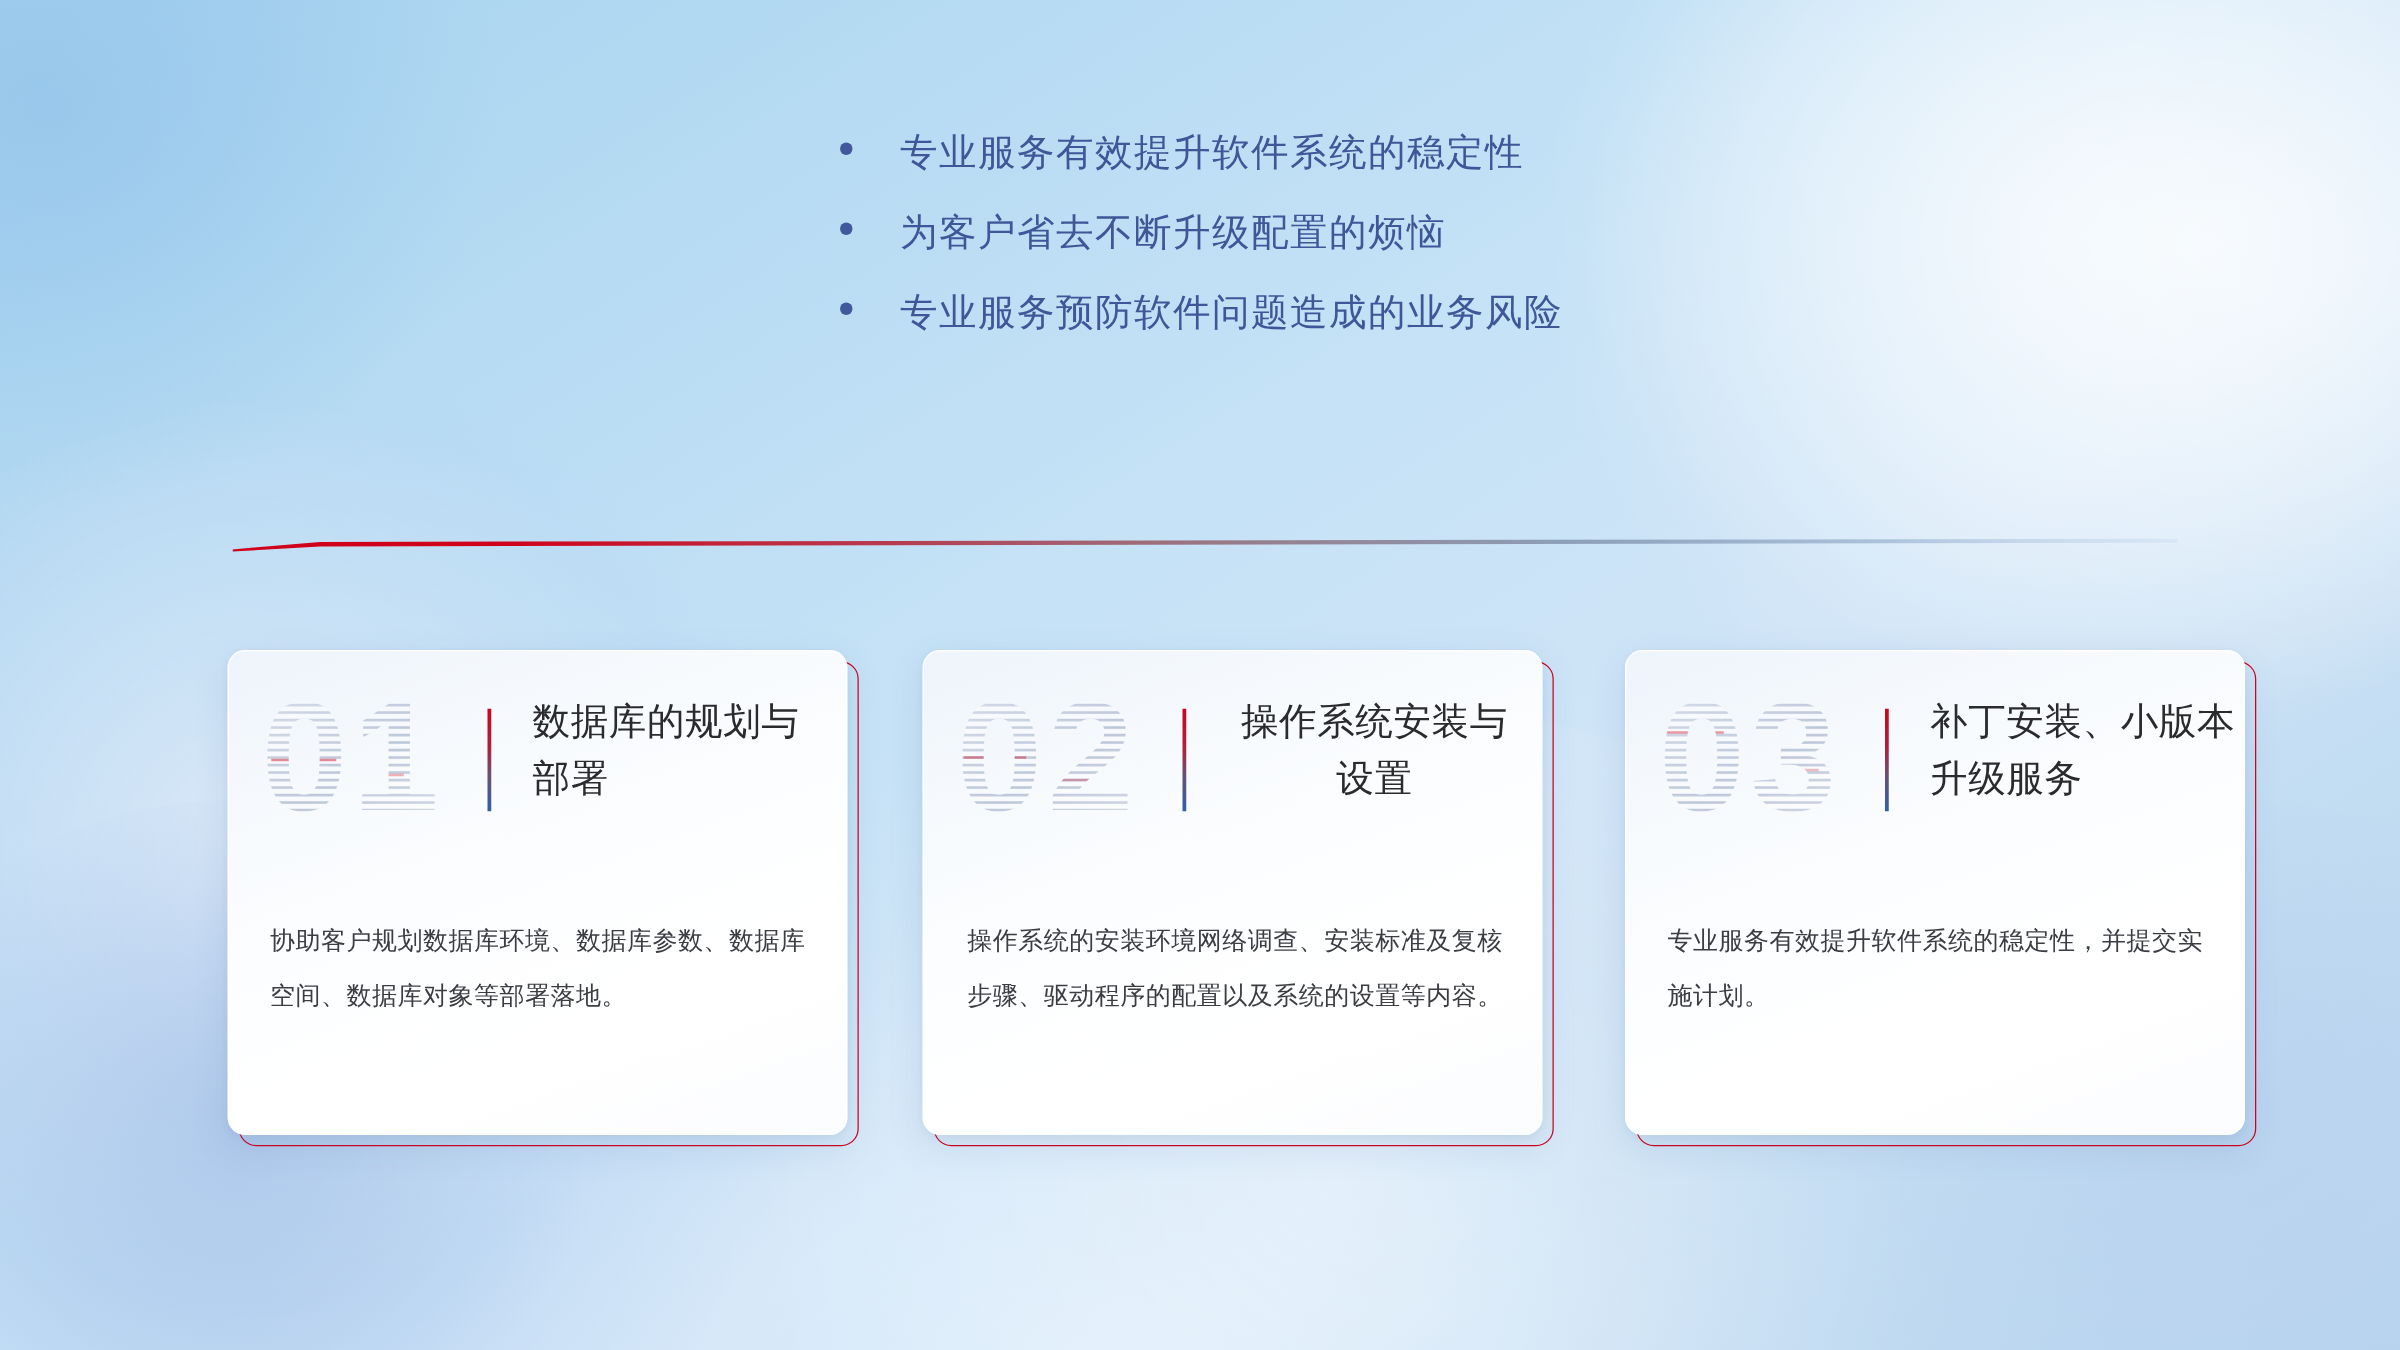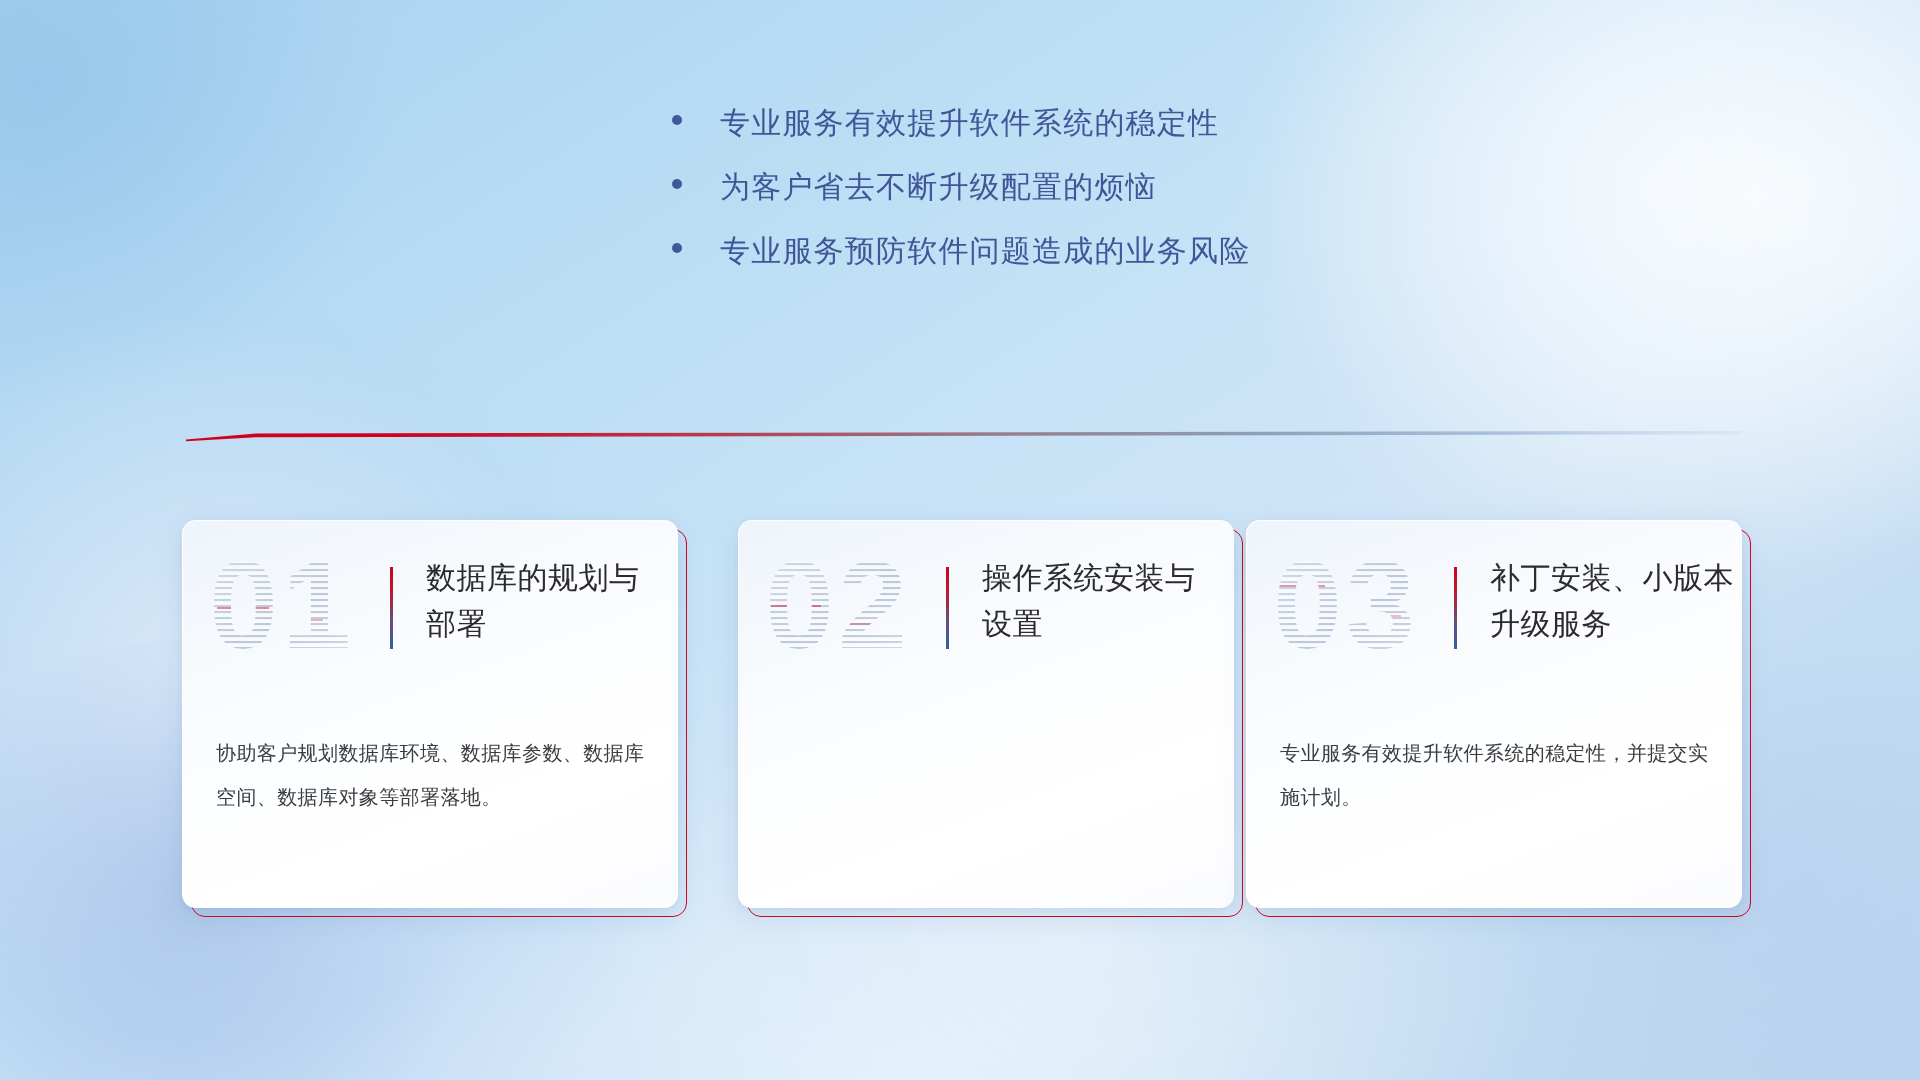--- a/index.html
+++ b/index.html
@@ -97,22 +97,22 @@
     height: 400px;
   }
   .card {
     position: absolute;
     top: 0;
     width: 496px;
     height: 340px;
     box-sizing: border-box;
   }
   .card-1 { left: 0px; }
-  .card-2 { left: 556px; }
-  .card-3 { left: 1064px; }
+  .card-2 { left: 556px; text-align: center; }
+  .card-3 { left: 1118px; }
 
   
   .card-accent {
     position: absolute;
     left: 9px;
     top: 9px;
     width: 496px;
     height: 388px;
     border: 1.6px solid #d0021b;
     border-radius: 14px;
@@ -289,20 +289,21 @@
                 <rect x="0" y="0" width="170" height="125" fill="url(#stripes2)"></rect>
                 <rect x="0" y="0" width="170" height="125" fill="url(#numFade2)" opacity="0.55"></rect>
                 <rect x="6" y="60" width="50" height="2" fill="#d0021b" opacity="0.42"></rect>
                 <rect x="80" y="78" width="44" height="2" fill="#d0021b" opacity="0.28"></rect>
               </g>
             </svg>
           </div>
           <div class="card-rule"></div>
           <div class="card-title">操作系统安装与设置</div>
         </div>
+        <div class="card-body">操作系统的安装环境网络调查、安装标准及复核步骤、驱动程序的配置以及系统的设置等内容。</div>
       </div>
     </div>
 
     <div class="card card-3">
       <div class="card-accent"></div>
       <div class="card-panel">
         <div class="card-head">
           <div class="card-num">
             <svg width="170" height="125" viewBox="0 0 170 125">
               <defs>

